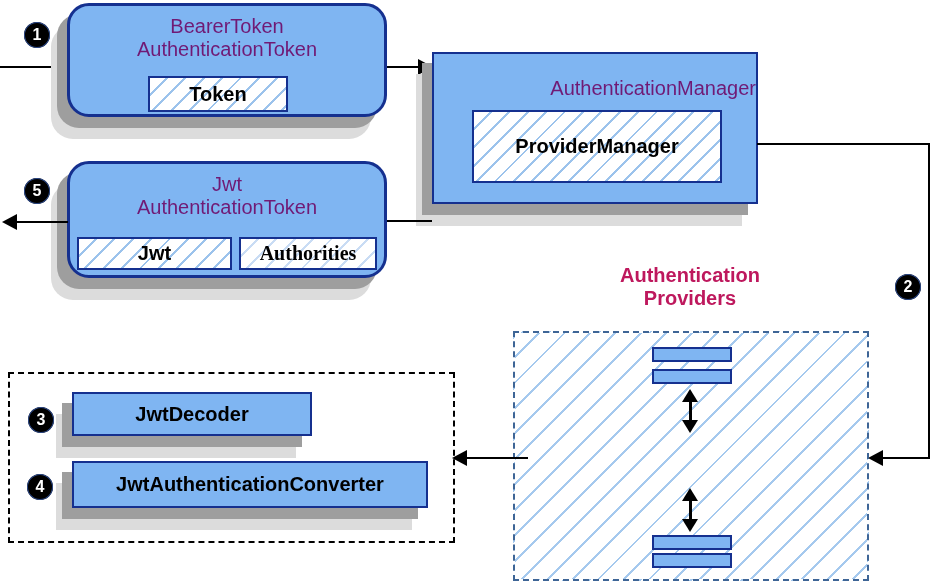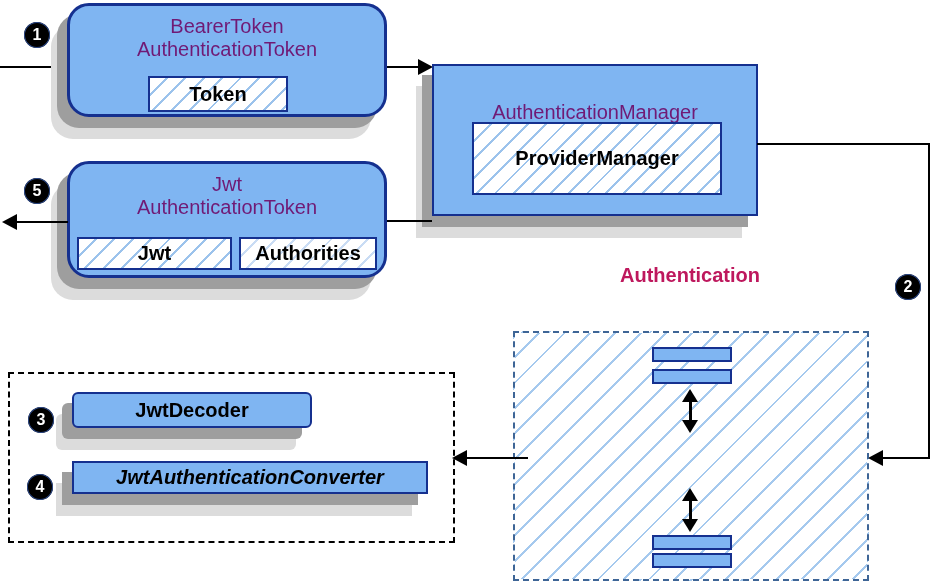--- a/index.html
+++ b/index.html
@@ -31,20 +31,21 @@
   .hatchbox{
     position:absolute;box-sizing:border-box;
     background-color:#fff;
     background-image:repeating-linear-gradient(135deg,transparent 0 11px,var(--hatch-strong) 11px 13px);
     border:2px solid var(--box-border);
     display:flex;align-items:center;justify-content:center;
     font-weight:bold;font-size:20px;color:#000;
   }
   .hatchbox.light{
     background-image:repeating-linear-gradient(135deg,transparent 0 11px,var(--hatch-light) 11px 13px);
+    font-family:Liberation Serif, serif;
   }
   .bar{
     position:absolute;width:80px;height:15px;box-sizing:border-box;
     background:var(--box-fill);border:2px solid var(--box-border);
   }
   .dash-blue{
     position:absolute;box-sizing:border-box;
     border:2px dashed var(--dash-blue);
     background-color:#fff;
     background-image:repeating-linear-gradient(135deg,transparent 0 16px,var(--hatch-area) 16px 18px);
@@ -89,21 +90,21 @@
 
   <div class="bluebox rounded" style="left:67px;top:3px;width:320px;height:114px;padding-top:9px;">
     <div class="title">BearerToken</div>
     <div class="title">AuthenticationToken</div>
     <div class="hatchbox" style="left:78px;top:70px;width:140px;height:36px;">Token</div>
   </div>
 
   <div class="hline" style="left:387px;top:66px;width:33px;"></div>
   <div class="tri tri-right" style="left:418px;top:59px;"></div>
 
-  <div class="bluebox" style="left:432px;top:64px;width:326px;height:152px;padding-top:35px;">
+  <div class="bluebox" style="left:432px;top:52px;width:326px;height:152px;padding-top:23px;text-align:right;">
     <div class="title">AuthenticationManager</div>
     <div class="hatchbox" style="left:38px;top:56px;width:250px;height:73px;">ProviderManager</div>
   </div>
 
   <div class="bluebox rounded" style="left:67px;top:161px;width:320px;height:117px;padding-top:9px;">
     <div class="title">Jwt</div>
     <div class="title">AuthenticationToken</div>
     <div class="hatchbox" style="left:7px;top:73px;width:155px;height:33px;">Jwt</div>
     <div class="hatchbox light" style="left:169px;top:73px;width:138px;height:33px;">Authorities</div>
   </div>
@@ -113,20 +114,21 @@
   <div class="hline" style="left:14px;top:221px;width:54px;"></div>
   <div class="tri tri-left" style="left:2px;top:214px;"></div>
 
   <div class="hline" style="left:757px;top:143px;width:173px;"></div>
   <div class="vline" style="left:928px;top:143px;height:315px;"></div>
   <div class="hline" style="left:882px;top:457px;width:48px;"></div>
   <div class="tri tri-left" style="left:868px;top:450px;"></div>
 
   <div class="plabel" style="left:565px;top:264px;width:250px;">
     <div>Authentication</div>
+    <div>Providers</div>
   </div>
 
   <div class="dash-blue" style="left:513px;top:331px;width:356px;height:250px;"></div>
 
   <div class="bar" style="left:652px;top:347px;"></div>
   <div class="bar" style="left:652px;top:369px;"></div>
 
   <div class="tri tri-up" style="left:682px;top:389px;"></div>
   <div class="vline" style="left:689px;top:399px;height:24px;background:var(--line);width:3px;"></div>
   <div class="tri tri-down" style="left:682px;top:420px;"></div>
@@ -137,17 +139,17 @@
   <div class="tri tri-down" style="left:682px;top:519px;"></div>
 
   <div class="bar" style="left:652px;top:535px;"></div>
   <div class="bar" style="left:652px;top:553px;"></div>
 
   <div class="hline" style="left:466px;top:457px;width:62px;"></div>
   <div class="tri tri-left" style="left:452px;top:450px;"></div>
 
   <div class="dash-black" style="left:8px;top:372px;width:447px;height:171px;"></div>
 
-  <div class="bluebox" style="left:72px;top:392px;width:240px;height:36px;display:flex;align-items:center;justify-content:center;font-size:20px;border-radius:6px;">JwtDecoder</div>
+  <div class="bluebox" style="left:72px;top:392px;width:240px;height:44px;display:flex;align-items:center;justify-content:center;font-size:20px;">JwtDecoder</div>
 
-  <div class="bluebox" style="left:72px;top:461px;width:356px;height:33px;display:flex;align-items:center;justify-content:center;font-size:20px;font-style:italic;">JwtAuthenticationConverter</div>
+  <div class="bluebox" style="left:72px;top:461px;width:356px;height:47px;display:flex;align-items:center;justify-content:center;font-size:20px;">JwtAuthenticationConverter</div>
 
 </div>
 
 </body></html>

